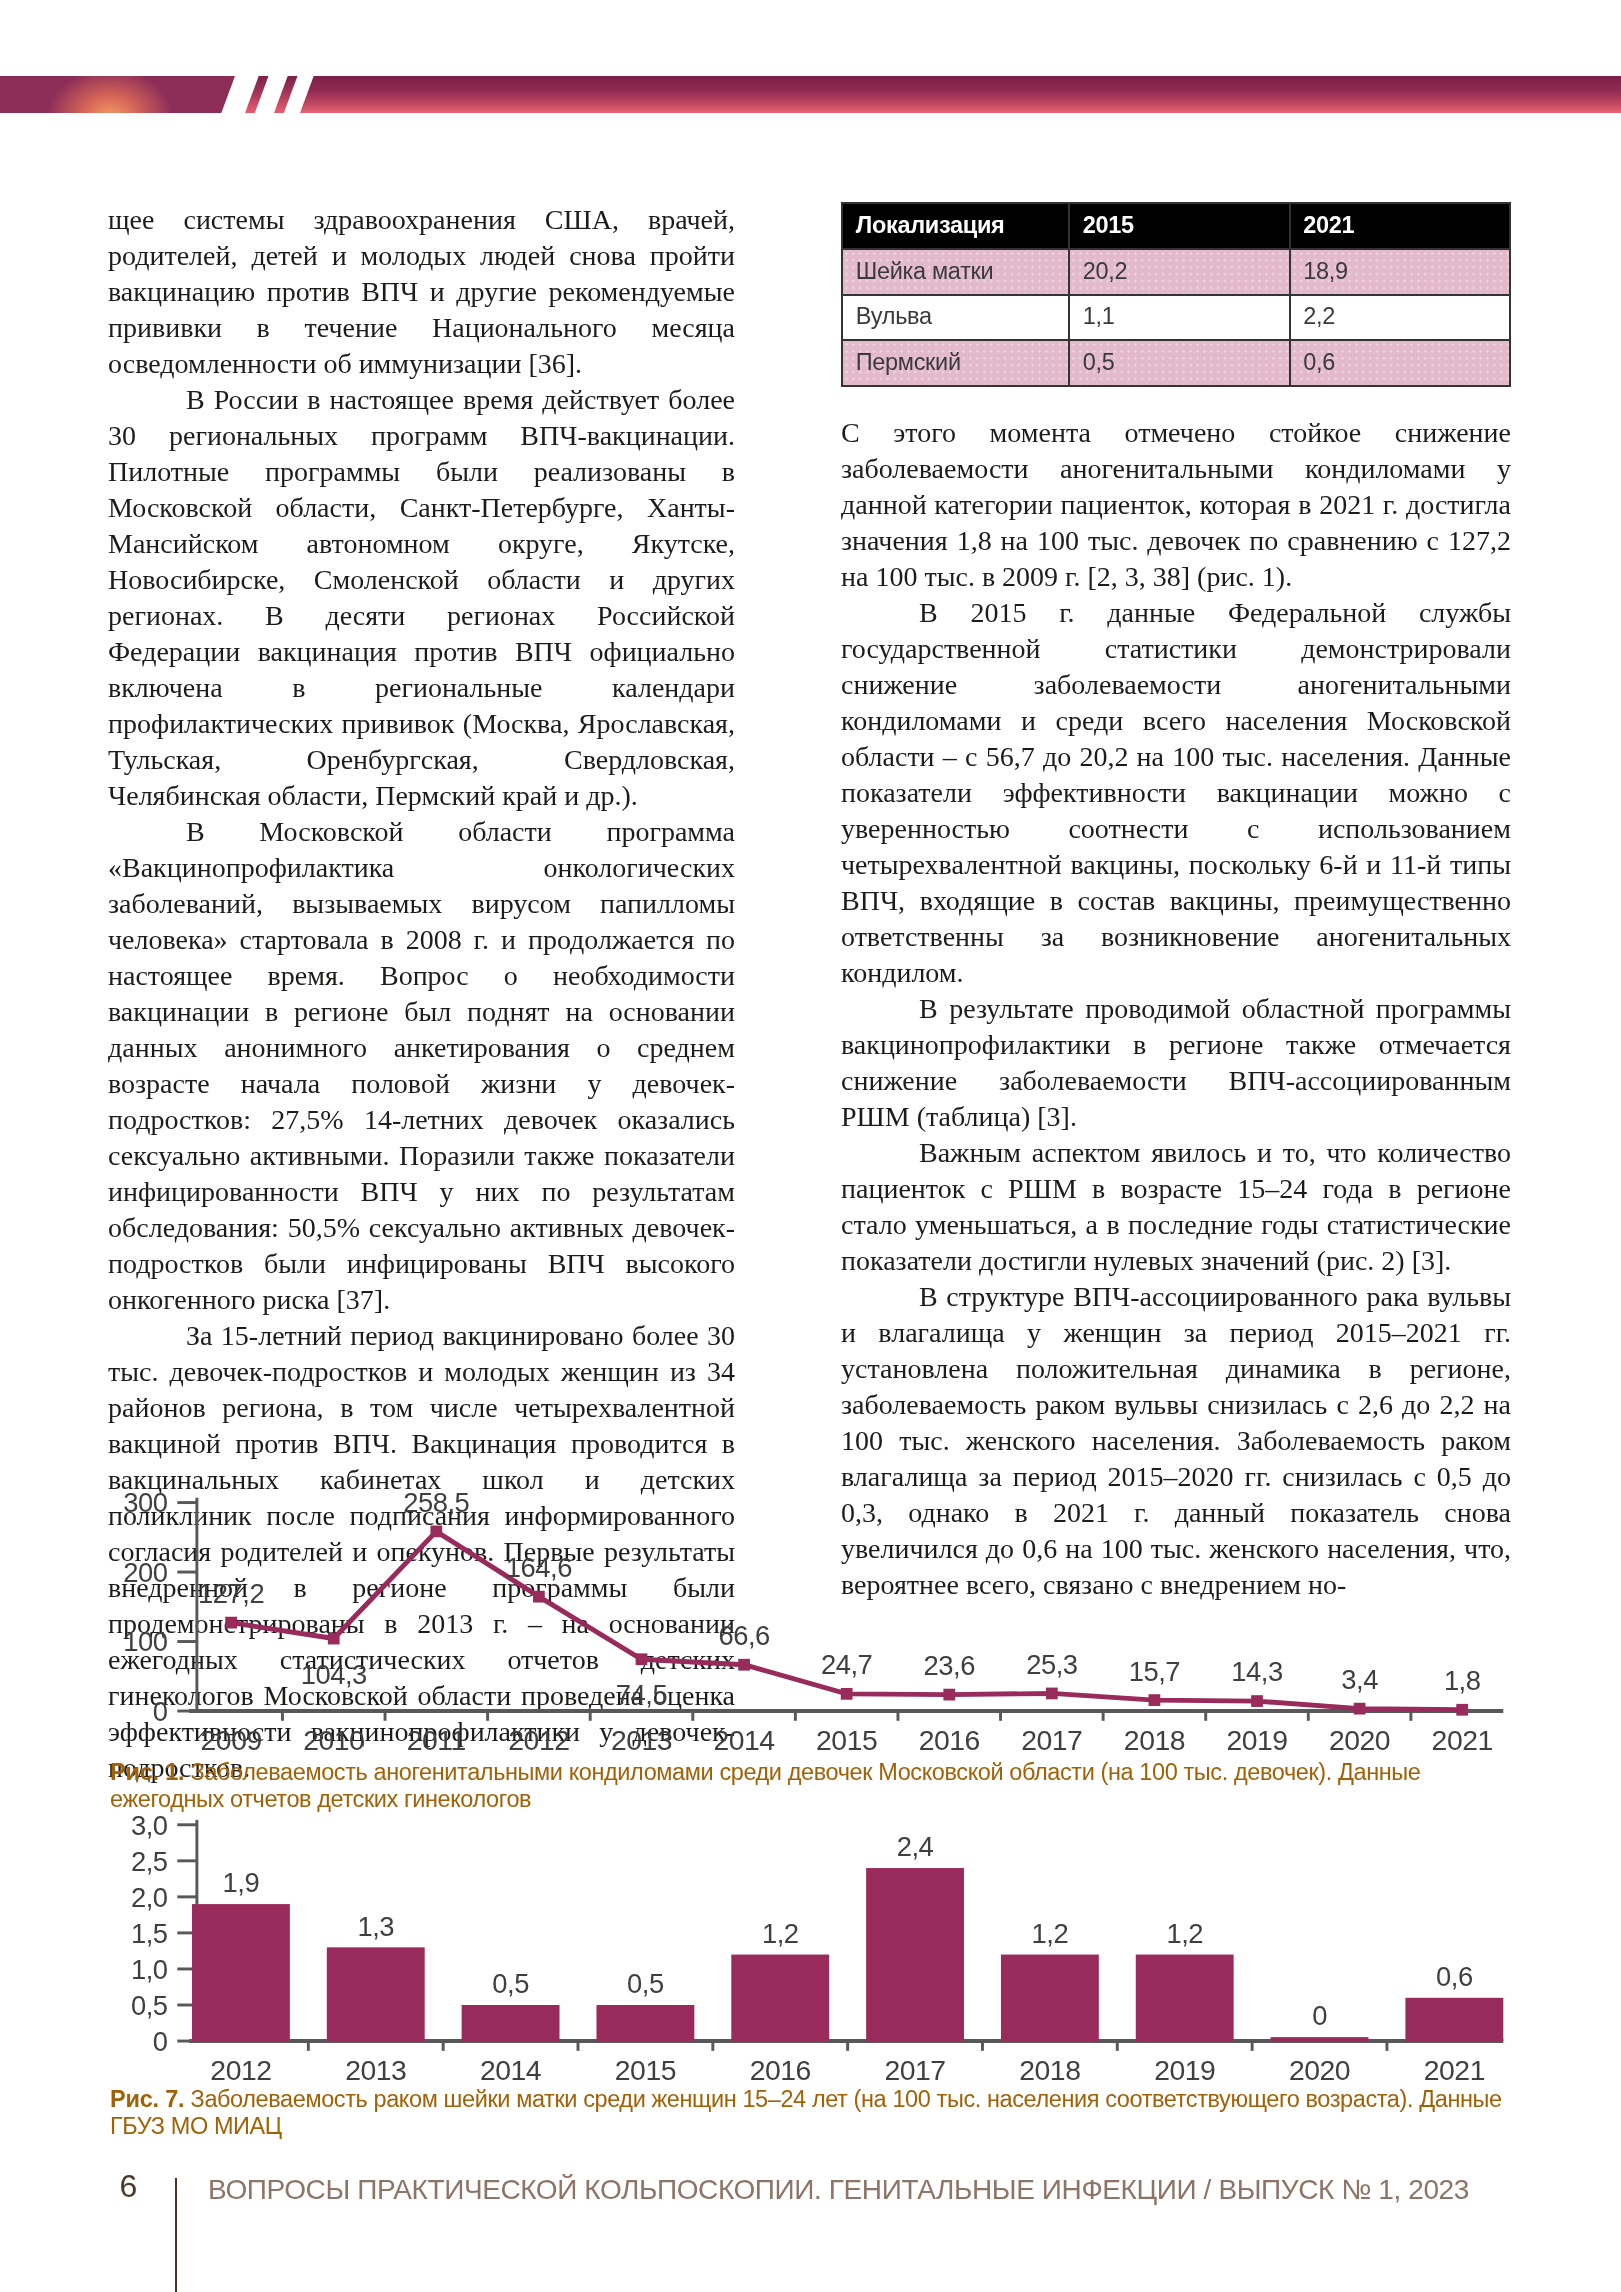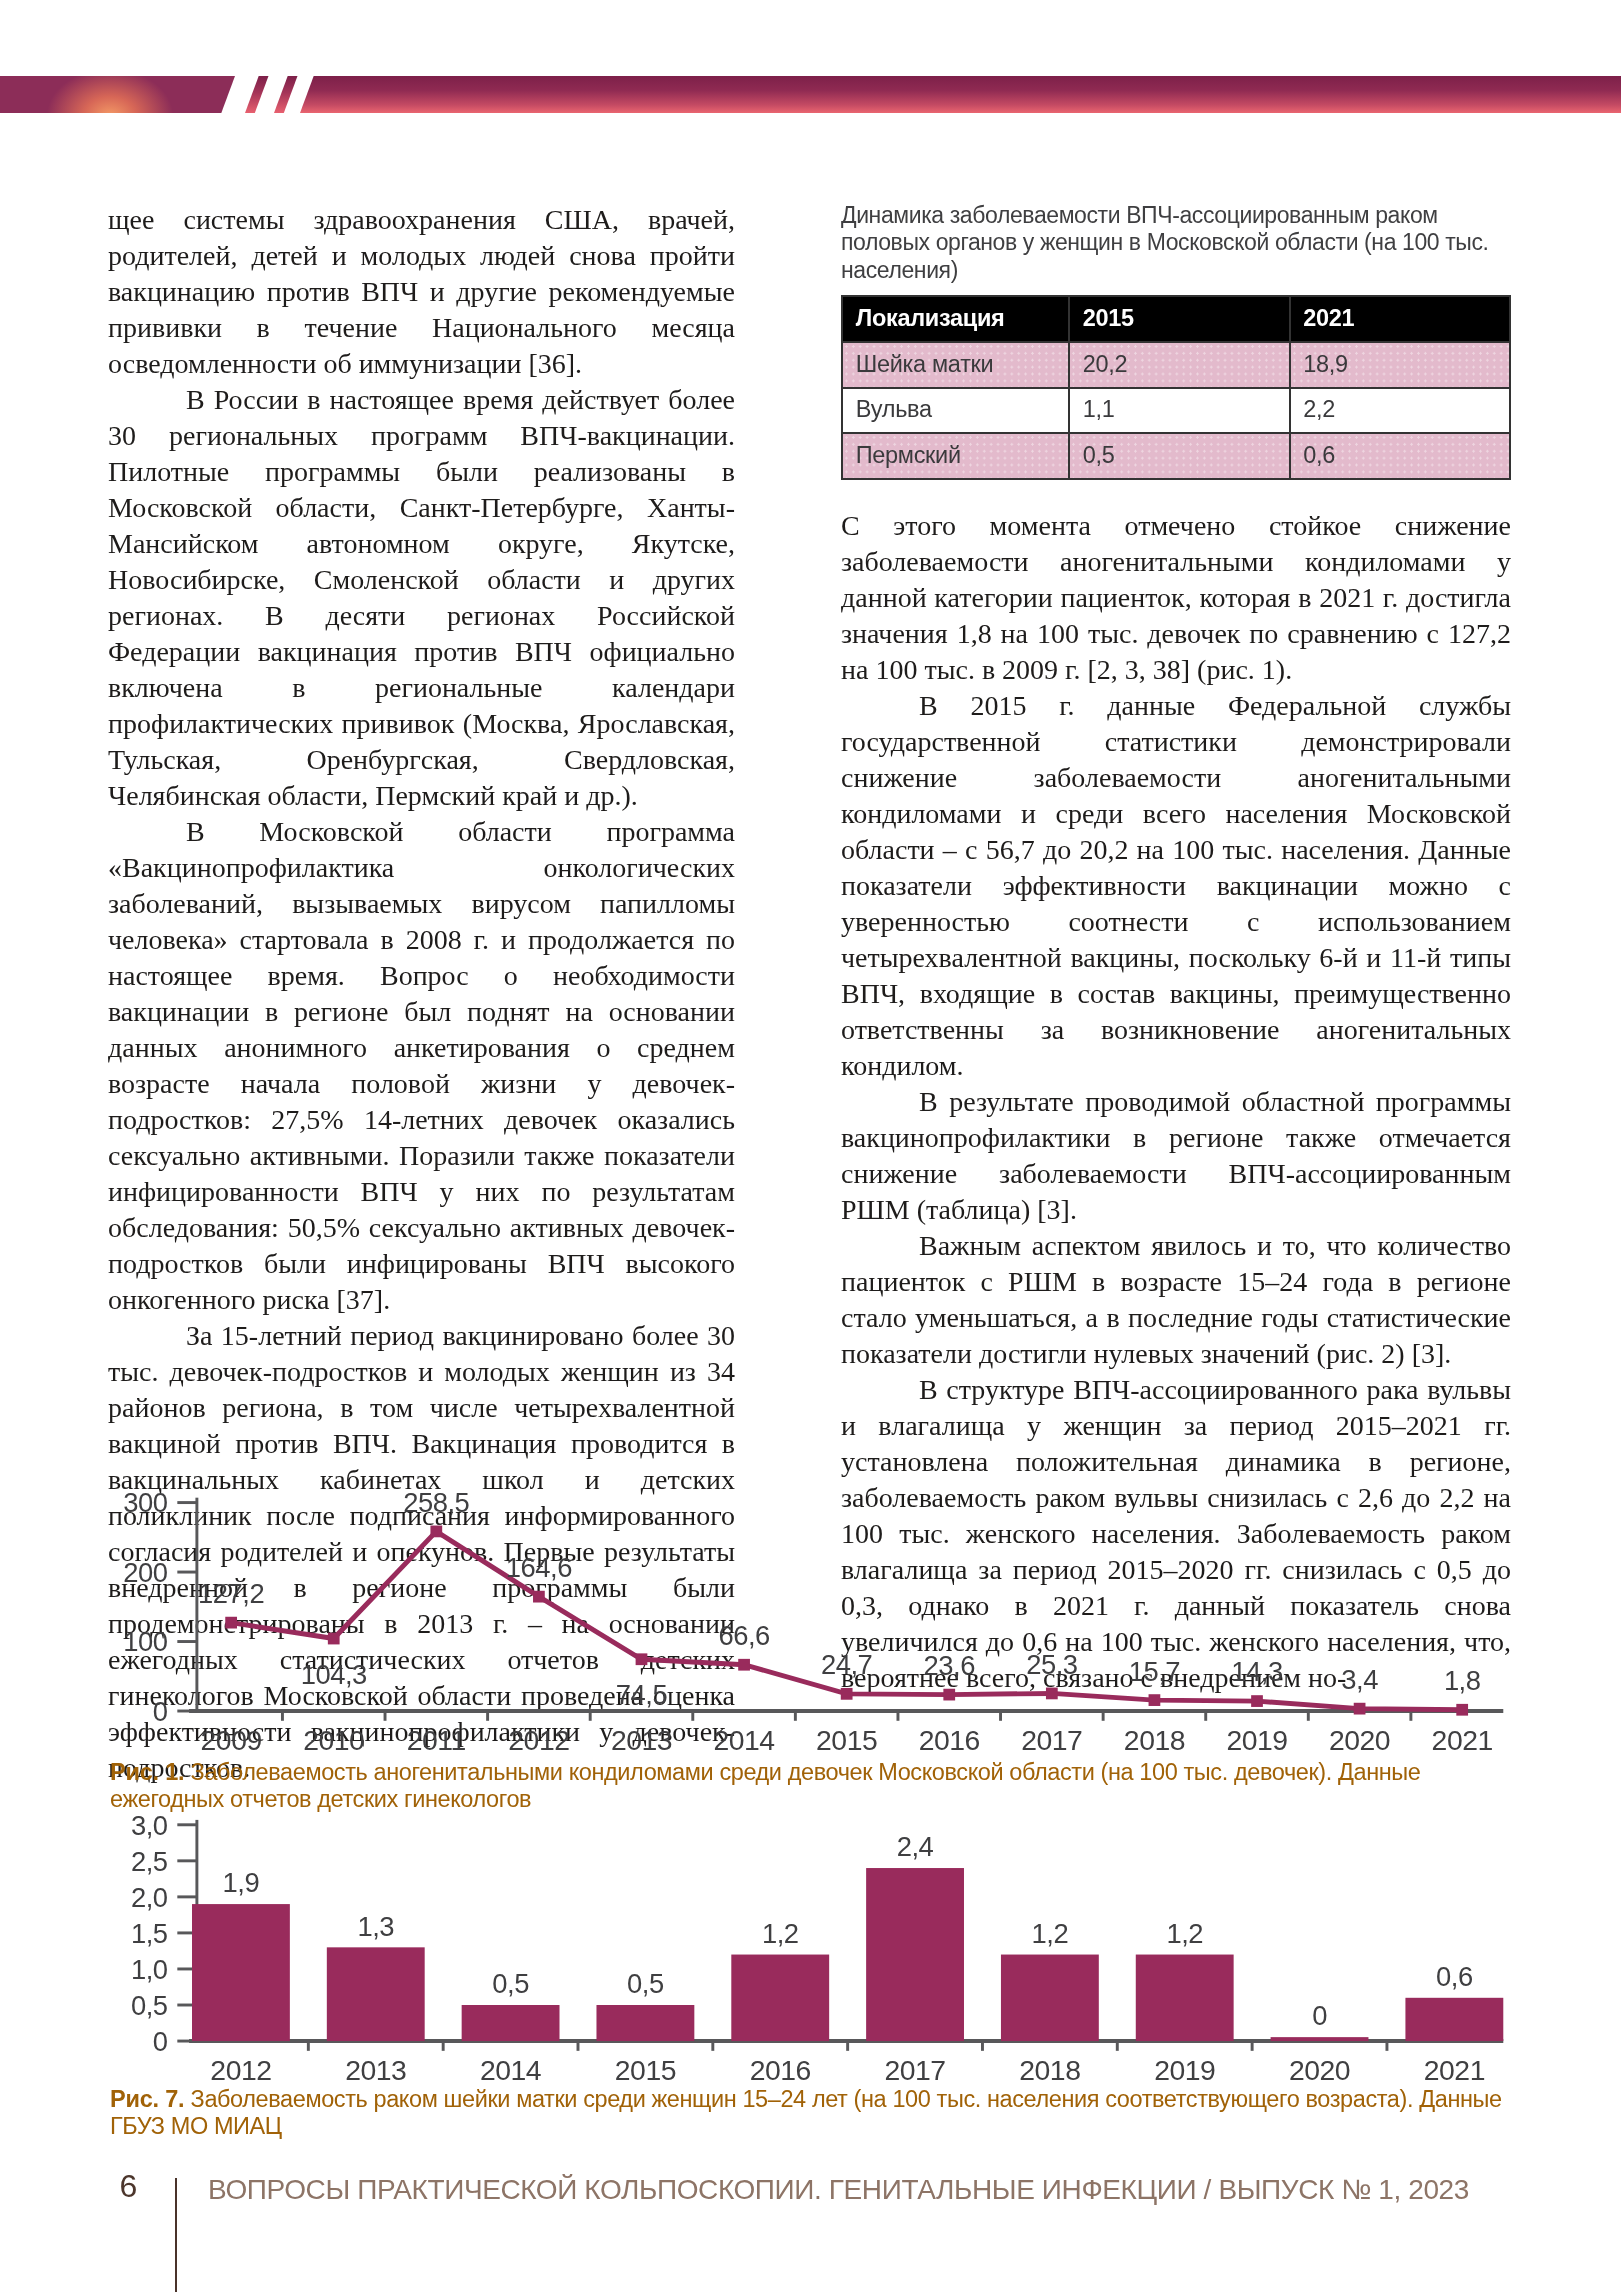--- a/index.html
+++ b/index.html
@@ -63,21 +63,20 @@
   <div class="band band-right"></div>
 
   <div id="col-left" class="col">
     <p class="para">щее системы здравоохранения США, врачей, родителей, детей и молодых людей снова пройти вакцинацию против ВПЧ и другие рекомендуемые прививки в течение Национального месяца осведомленности об иммунизации [36].</p>
     <p class="para indent">В России в настоящее время действует более 30 региональных программ ВПЧ-вакцинации. Пилотные программы были реализованы в Московской области, Санкт-Петербурге, Ханты-Мансийском автономном округе, Якутске, Новосибирске, Смоленской области и других регионах. В десяти регионах Российской Федерации вакцинация против ВПЧ официально включена в региональные календари профилактических прививок (Москва, Ярославская, Тульская, Оренбургская, Свердловская, Челябинская области, Пермский край и др.).</p>
     <p class="para indent">В Московской области программа «Вакцинопрофилактика онкологических заболеваний, вызываемых вирусом папилломы человека» стартовала в 2008 г. и продолжается по настоящее время. Вопрос о необходимости вакцинации в регионе был поднят на основании данных анонимного анкетирования о среднем возрасте начала половой жизни у девочек-подростков: 27,5% 14-летних девочек оказались сексуально активными. Поразили также показатели инфицированности ВПЧ у них по результатам обследования: 50,5% сексуально активных девочек-подростков были инфицированы ВПЧ высокого онкогенного риска [37].</p>
     <p class="para indent">За 15-летний период вакцинировано более 30 тыс. девочек-подростков и молодых женщин из 34 районов региона, в том числе четырехвалентной вакциной против ВПЧ. Вакцинация проводится в вакцинальных кабинетах школ и детских поликлиник после подписания информированного согласия родителей и опекунов. Первые результаты внедренной в регионе программы были продемонстрированы в 2013 г. – на основании ежегодных статистических отчетов детских гинекологов Московской области проведена оценка эффективности вакцинопрофилактики у девочек-подростков.</p>
   </div>
 
   <div id="col-right" class="col">
-    <div class="tbl-caption">Динамика заболеваемости ВПЧ-ассоциированным раком половых органов у женщин в Московской области (на 100 тыс. населения)</div>
     <table class="data">
       <thead>
         <tr>
           <th class="hdr" style="width:34%">Локализация</th>
           <th class="hdr" style="width:33%">2015</th>
           <th class="hdr" style="width:33%">2021</th>
         </tr>
       </thead>
       <tbody>
         <tr>

